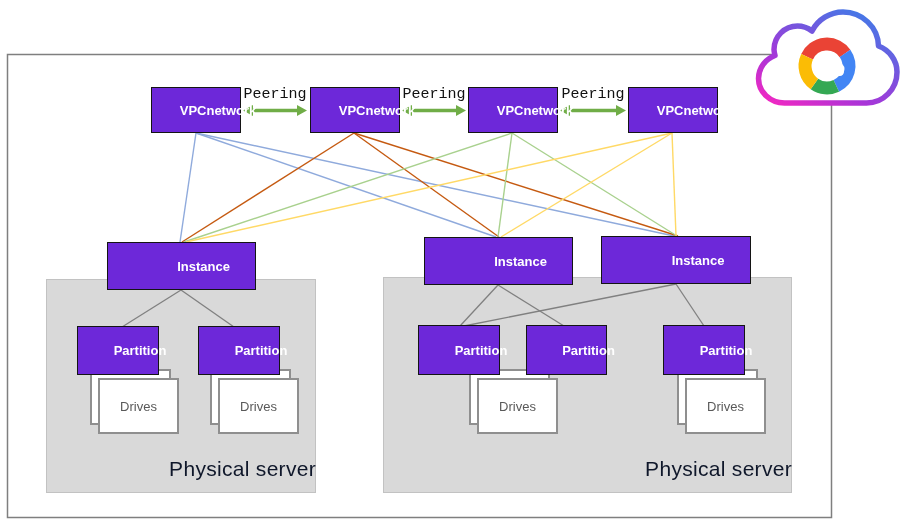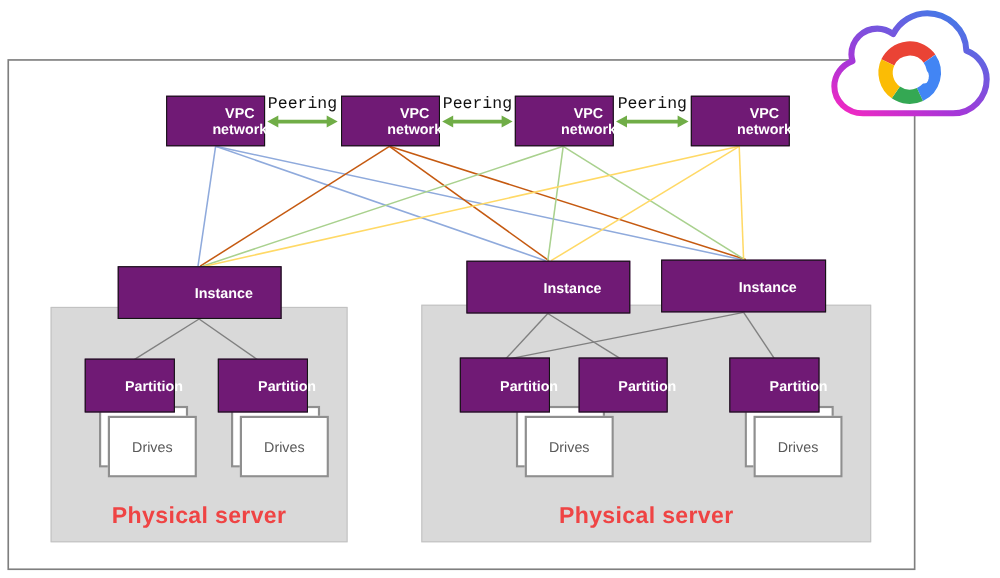--- a/index.html
+++ b/index.html
@@ -1,26 +1,26 @@
 <!DOCTYPE html>
 <html><head>
 <meta charset="utf-8">
 <style>
   html,body{margin:0;padding:0;background:#fff;font-family:"Liberation Sans",sans-serif;}
   #canvas{position:relative;width:909px;height:525px;background:#fff;overflow:hidden;}
   .layer{position:absolute;left:0;top:0;width:909px;height:525px;}
   svg{display:block;}
 
   .gray-server{position:absolute;background:#D9D9D9;border:1px solid #c2c2c2;box-sizing:border-box;z-index:0;}
-  .server-label{position:absolute;color:#ef4444;font-size:21px;letter-spacing:.3px;text-align:center;z-index:2;font-weight:bold;}
+  .server-label{position:absolute;color:#0f172a;font-size:21px;letter-spacing:.3px;text-align:right;z-index:2;}
 
   #lines-layer{z-index:1;}
 
-  .purple-box{position:absolute;background:#701a75;border:1.6px solid #141414;box-sizing:border-box;
-    color:#fff;font-weight:bold;display:flex;flex-direction:column;align-items:center;justify-content:center;
+  .purple-box{position:absolute;background:#6d28d9;border:1.6px solid #141414;box-sizing:border-box;
+    color:#fff;font-weight:bold;display:flex;flex-direction:row;align-items:center;justify-content:center;
     text-align:center;font-size:13px;line-height:15px;z-index:2;padding-left:44px;}
   .peering-label{position:absolute;color:#111;font-size:15px;text-align:center;z-index:2;font-family:Liberation Mono, monospace;}
 
   .drives-stack{position:absolute;z-index:2;}
   .drive-back,.drive-front{position:absolute;background:#fff;border:2px solid #8f8f8f;box-sizing:border-box;width:81px;height:56px;}
   .drive-back{left:0;top:0;}
   .drive-front{left:8px;top:9px;display:flex;align-items:center;justify-content:center;color:#595959;font-size:13px;}
 
   #cloud-logo{position:absolute;left:748px;top:6px;width:158px;height:112px;z-index:3;}
 </style>

